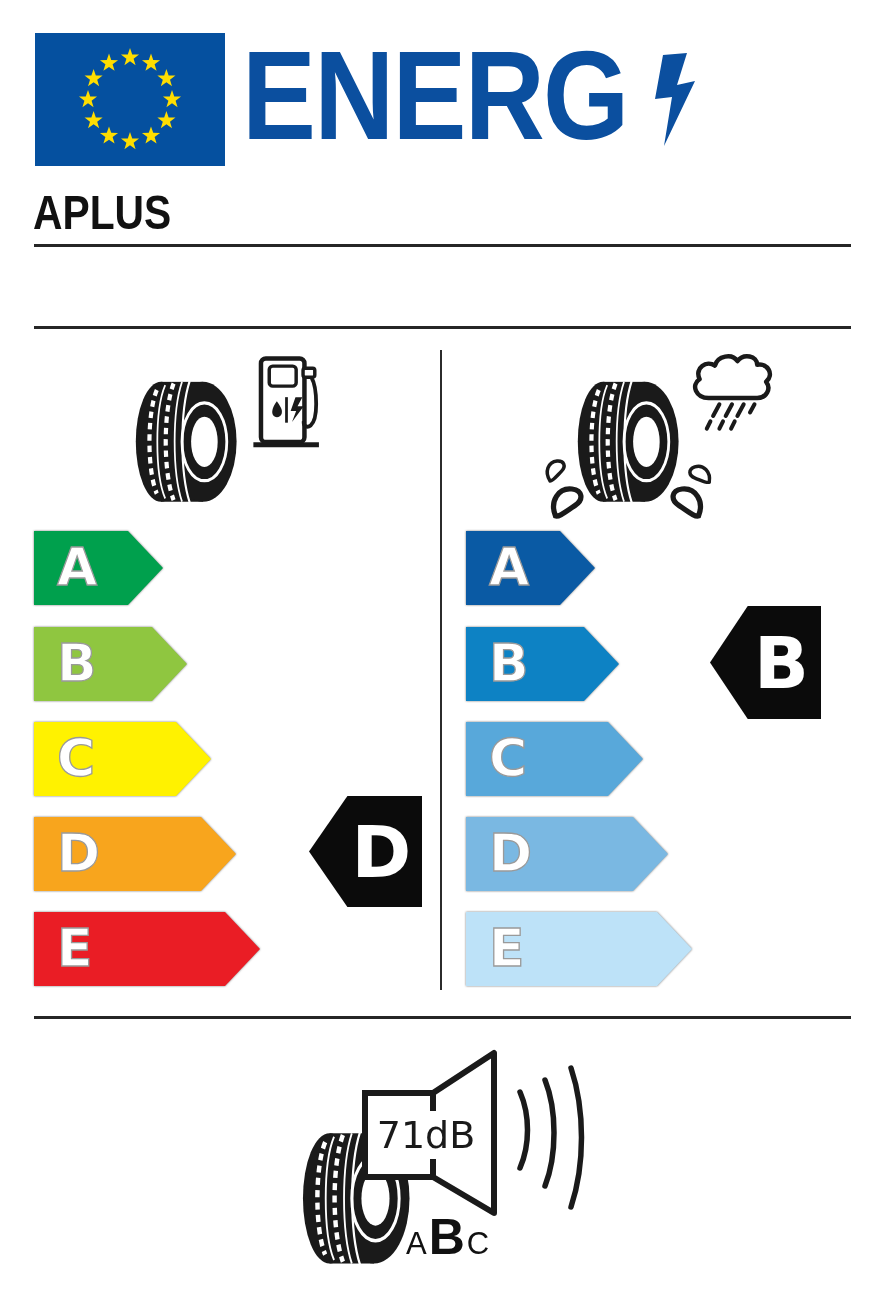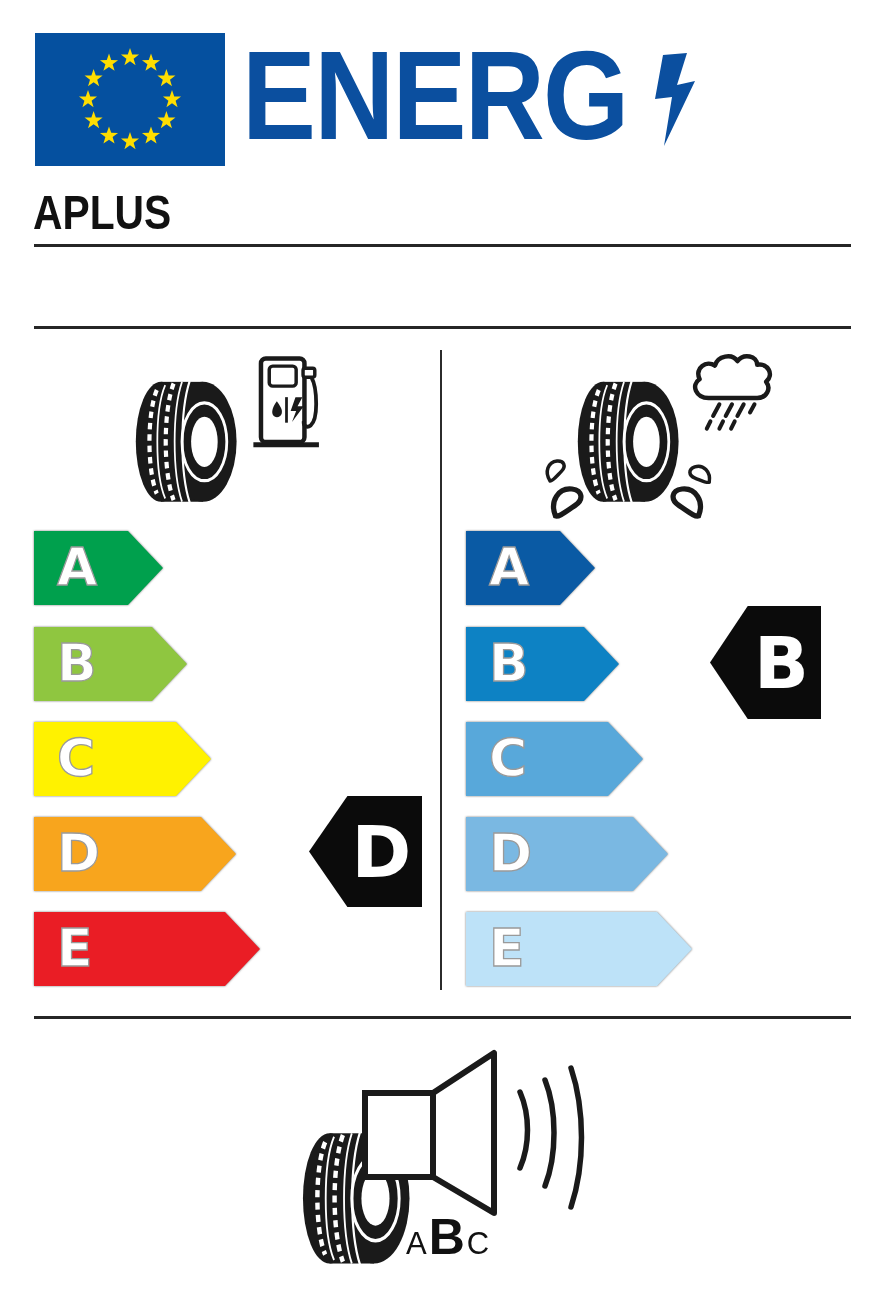--- a/index.html
+++ b/index.html
@@ -192,19 +192,20 @@
   <svg class="icon-noise" width="310" height="230" viewBox="0 0 310 230">
     <use href="#tire" transform="translate(20,88) scale(0.74,0.88)"></use>
     <rect x="85" y="53" width="68" height="84" fill="#fff" stroke="#1a1a1a" stroke-width="6"></rect>
     <polygon points="153,53 214,13 214,173 153,137" fill="#fff" stroke="#1a1a1a" stroke-width="6" stroke-linejoin="round"></polygon>
     <g fill="none" stroke="#1a1a1a" stroke-width="5.5" stroke-linecap="round">
       <path d="M240,52 C250,75 250,105 240,128"></path>
       <path d="M265,40 C277,70 277,115 265,146"></path>
       <path d="M291,28 C305,70 305,125 291,167"></path>
     </g>
   </svg>
+  <div class="noise-db">71dB</div>
   <div class="noise-classes">
     <span class="nc">A</span>
     <span class="nc active">B</span>
     <span class="nc">C</span>
   </div>
 
 </div>
 
 </body></html>

